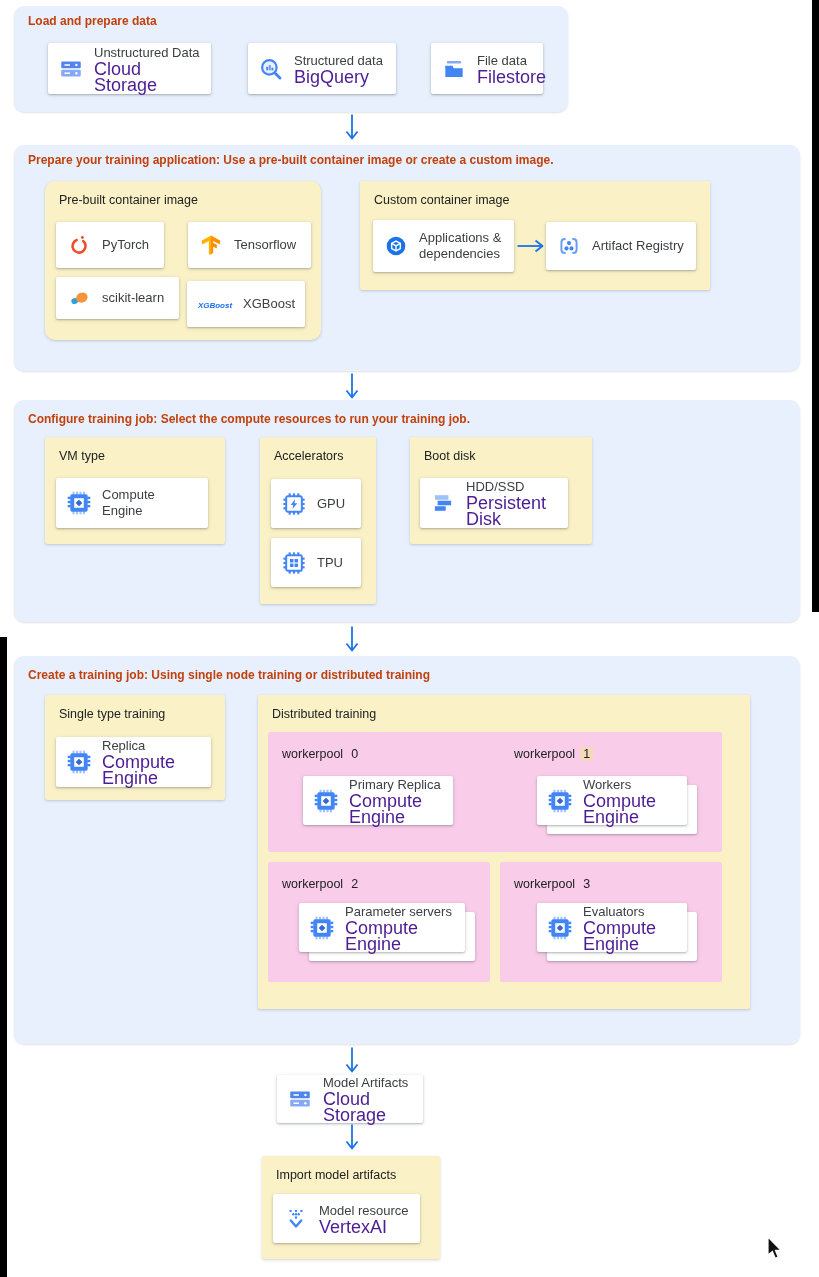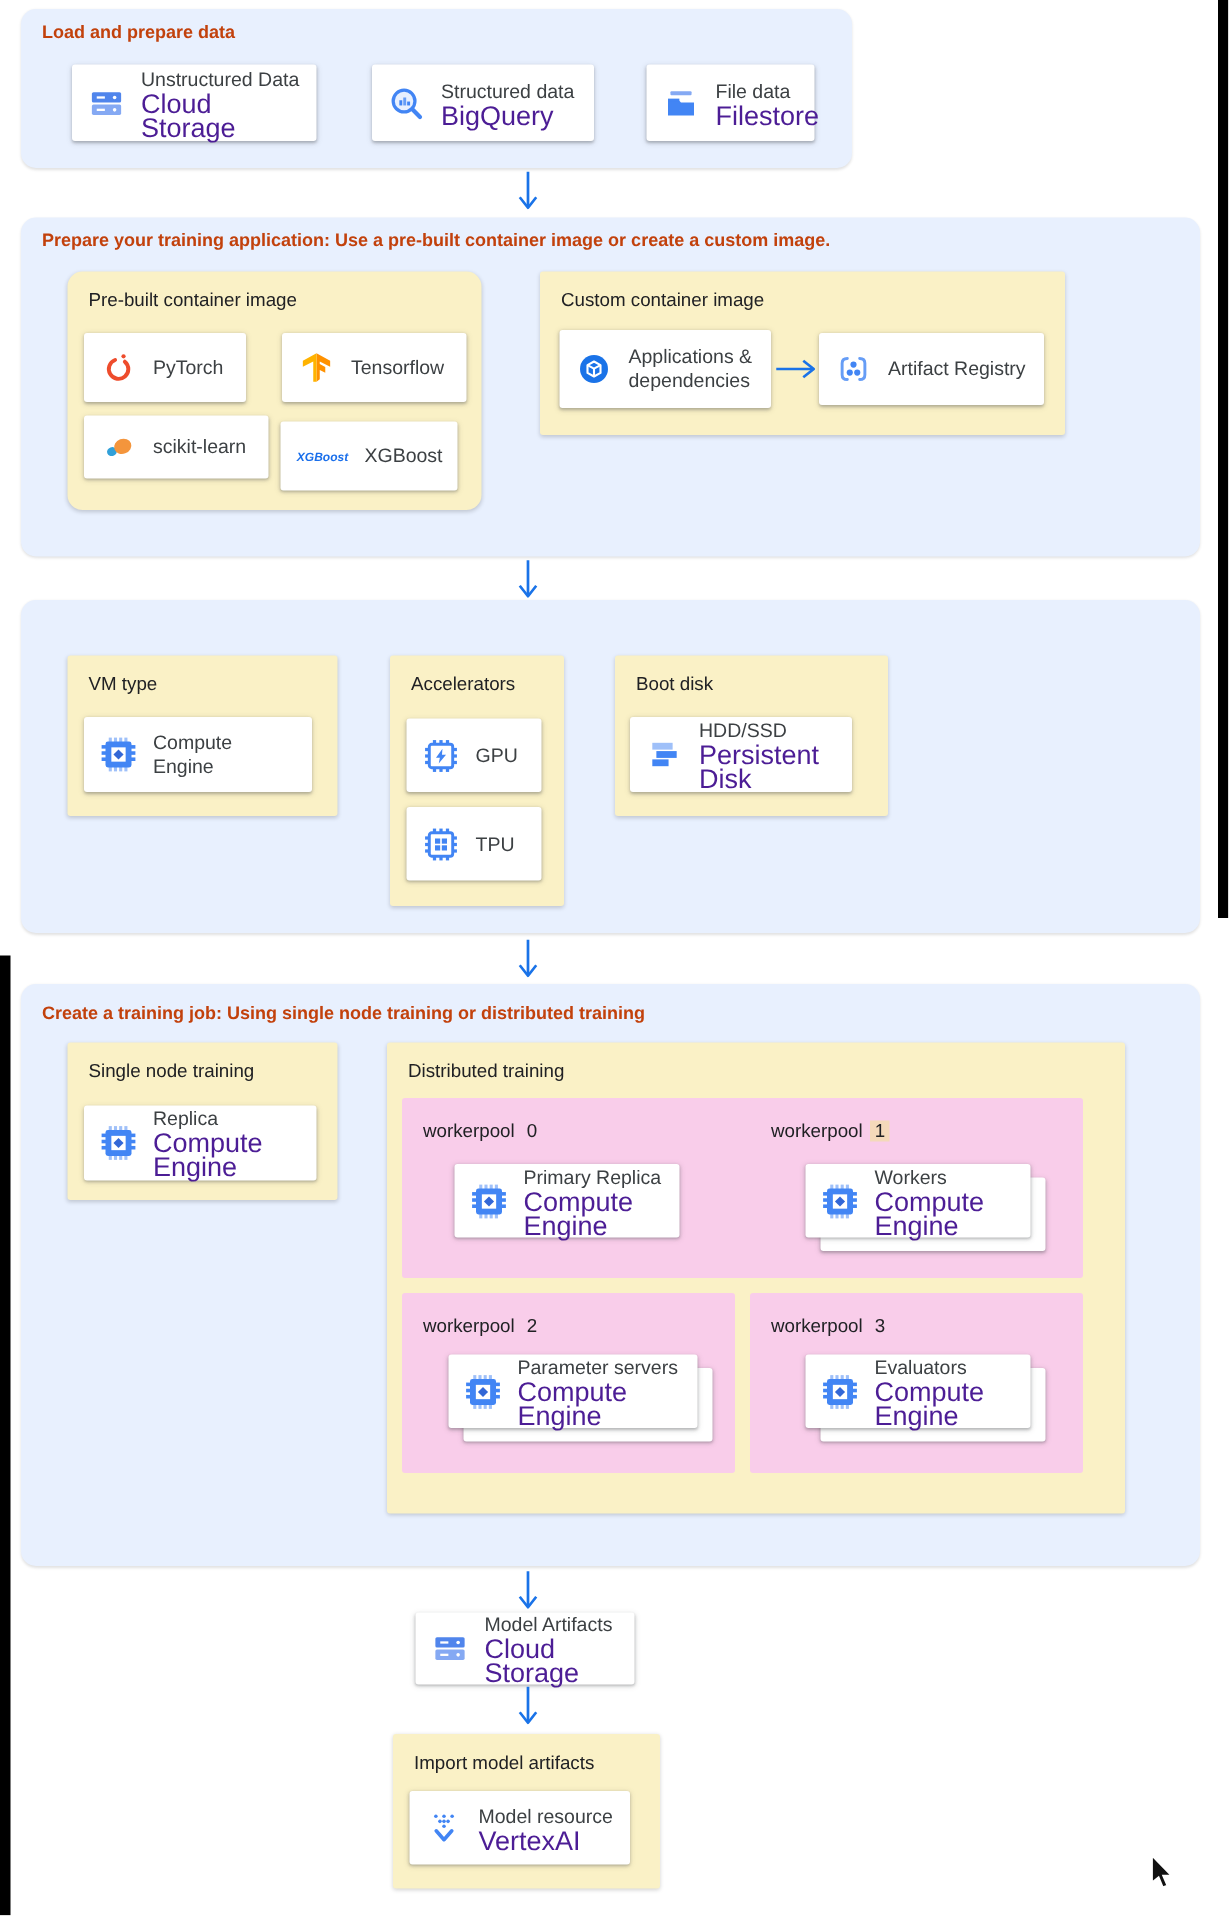--- a/index.html
+++ b/index.html
@@ -273,20 +273,21 @@
           </div>
       </div>
     </div>
   </div>
 
   <svg class="abs" width="16" height="27" style="left:344px;top:373px;">
       <use href="#arrow-v"></use>
     </svg>
 
   <div class="section" style="left:14px;top:400px;width:786px;height:222px;">
+    <div class="section-title" style="left:14px;top:12px;">Configure training job: Select the compute resources to run your training job.</div>
 
     <div class="group" style="left:31px;top:37px;width:180px;height:107px;">
       <div class="group-label" style="left:14px;top:12px;">VM type</div>
       <div class="card" style="left:11px;top:41px;width:152px;height:50px;">
         <svg class="icon">
             <use href="#ic-ce"></use>
           </svg>
         <div class="txt">
             <span class="t">Compute Engine</span>
           </div>
@@ -328,21 +329,21 @@
   </div>
 
   <svg class="abs" width="16" height="27" style="left:344px;top:626px;">
       <use href="#arrow-v"></use>
     </svg>
 
   <div class="section" style="left:14px;top:656px;width:786px;height:388px;">
     <div class="section-title" style="left:14px;top:12px;">Create a training job: Using single node training or distributed training</div>
 
     <div class="group" style="left:31px;top:39px;width:180px;height:105px;">
-      <div class="group-label" style="left:14px;top:12px;">Single node training</div>
+      <div class="group-label" style="left:14px;top:12px;">Single type training</div>
       <div class="card" style="left:11px;top:42px;width:155px;height:50px;">
         <svg class="icon">
             <use href="#ic-ce"></use>
           </svg>
         <div class="txt">
             <span class="t">Replica</span>
           <span class="s">Compute Engine</span>
           </div>
       </div>
     </div>

